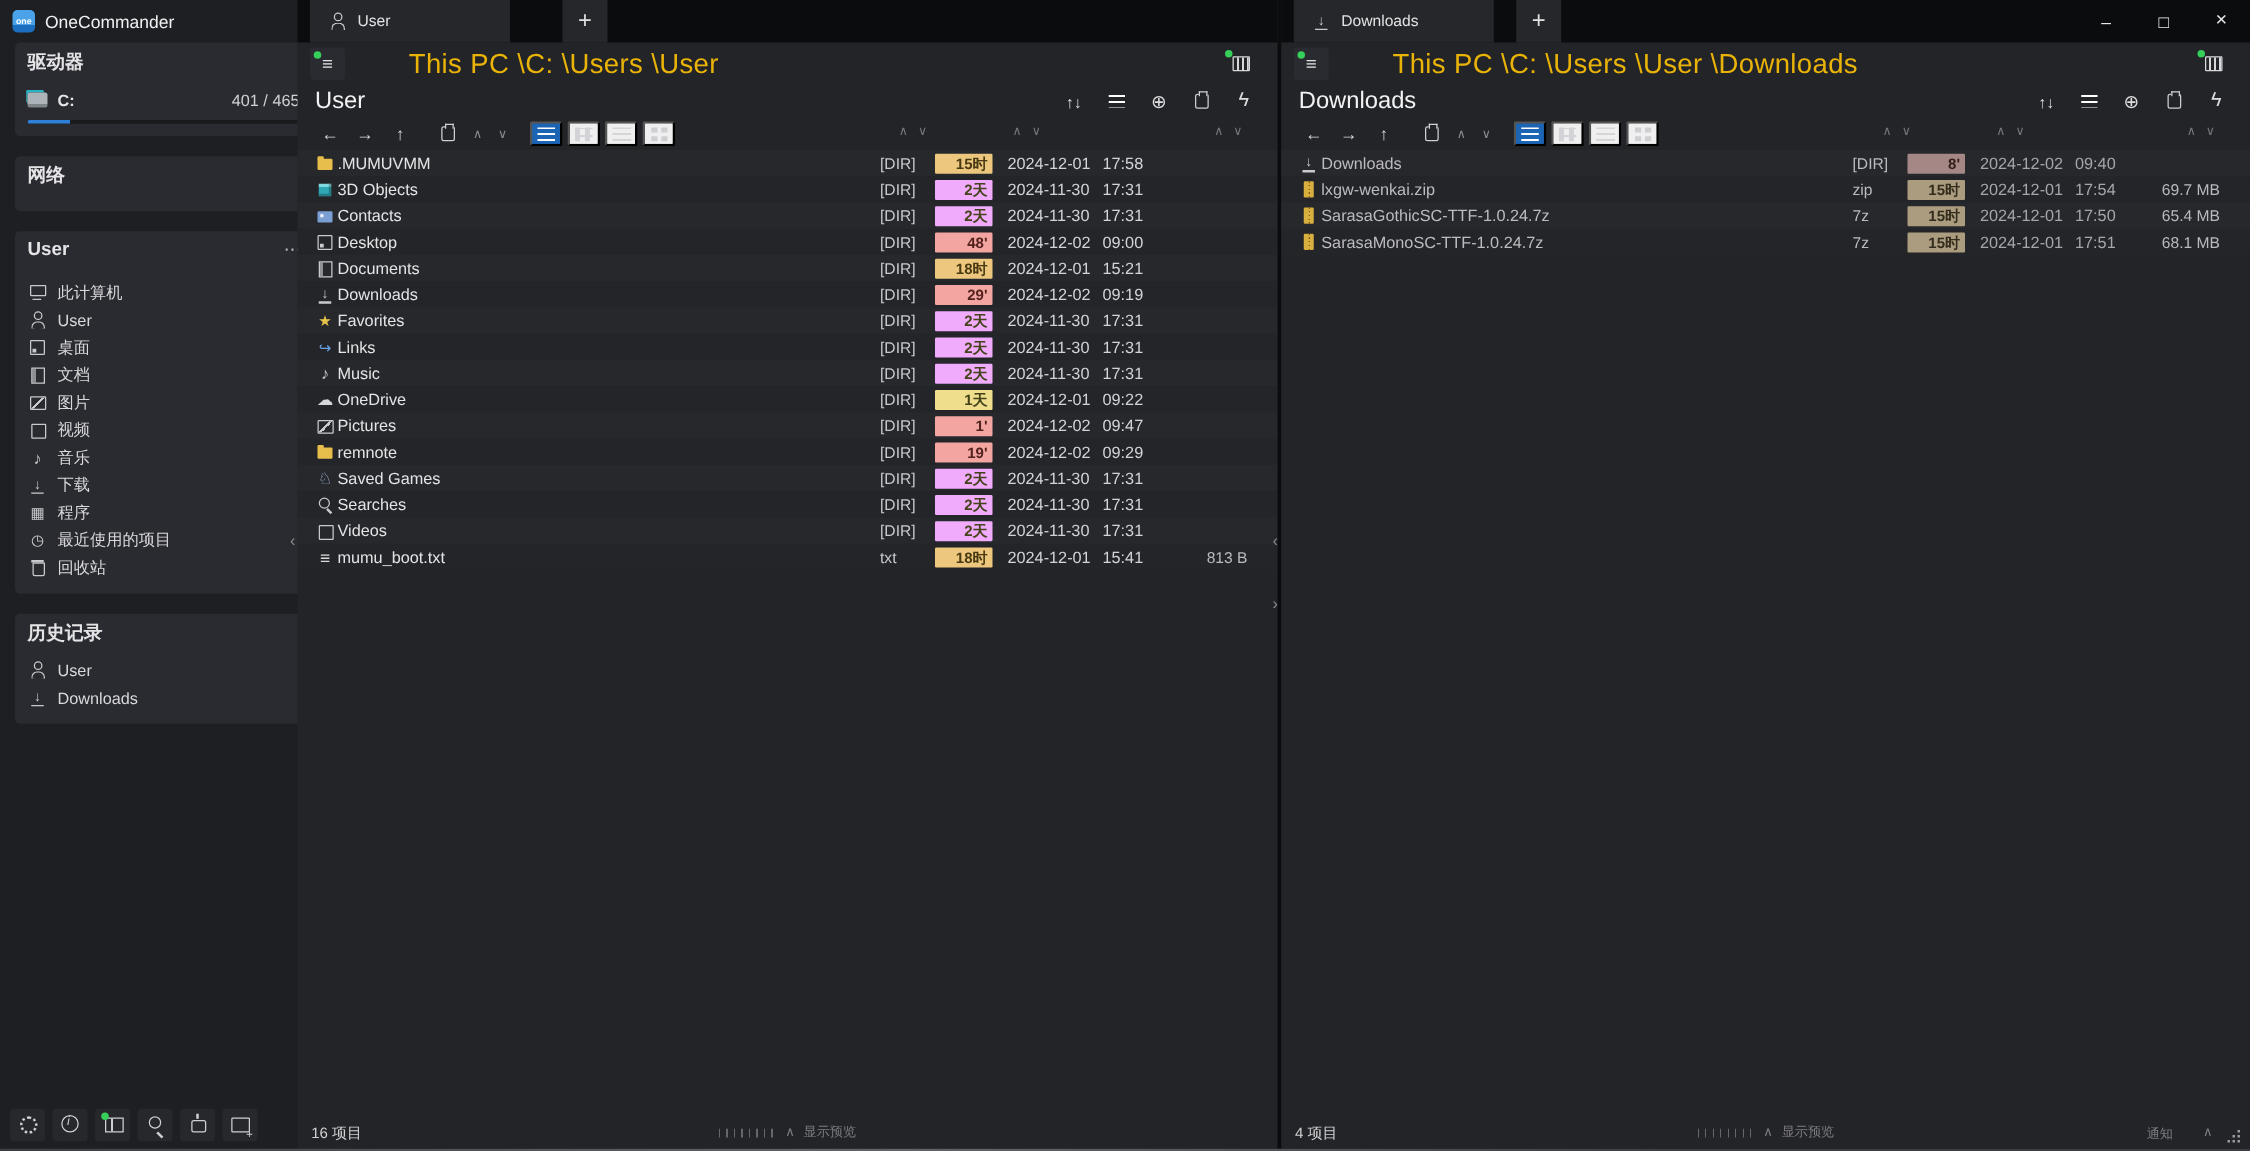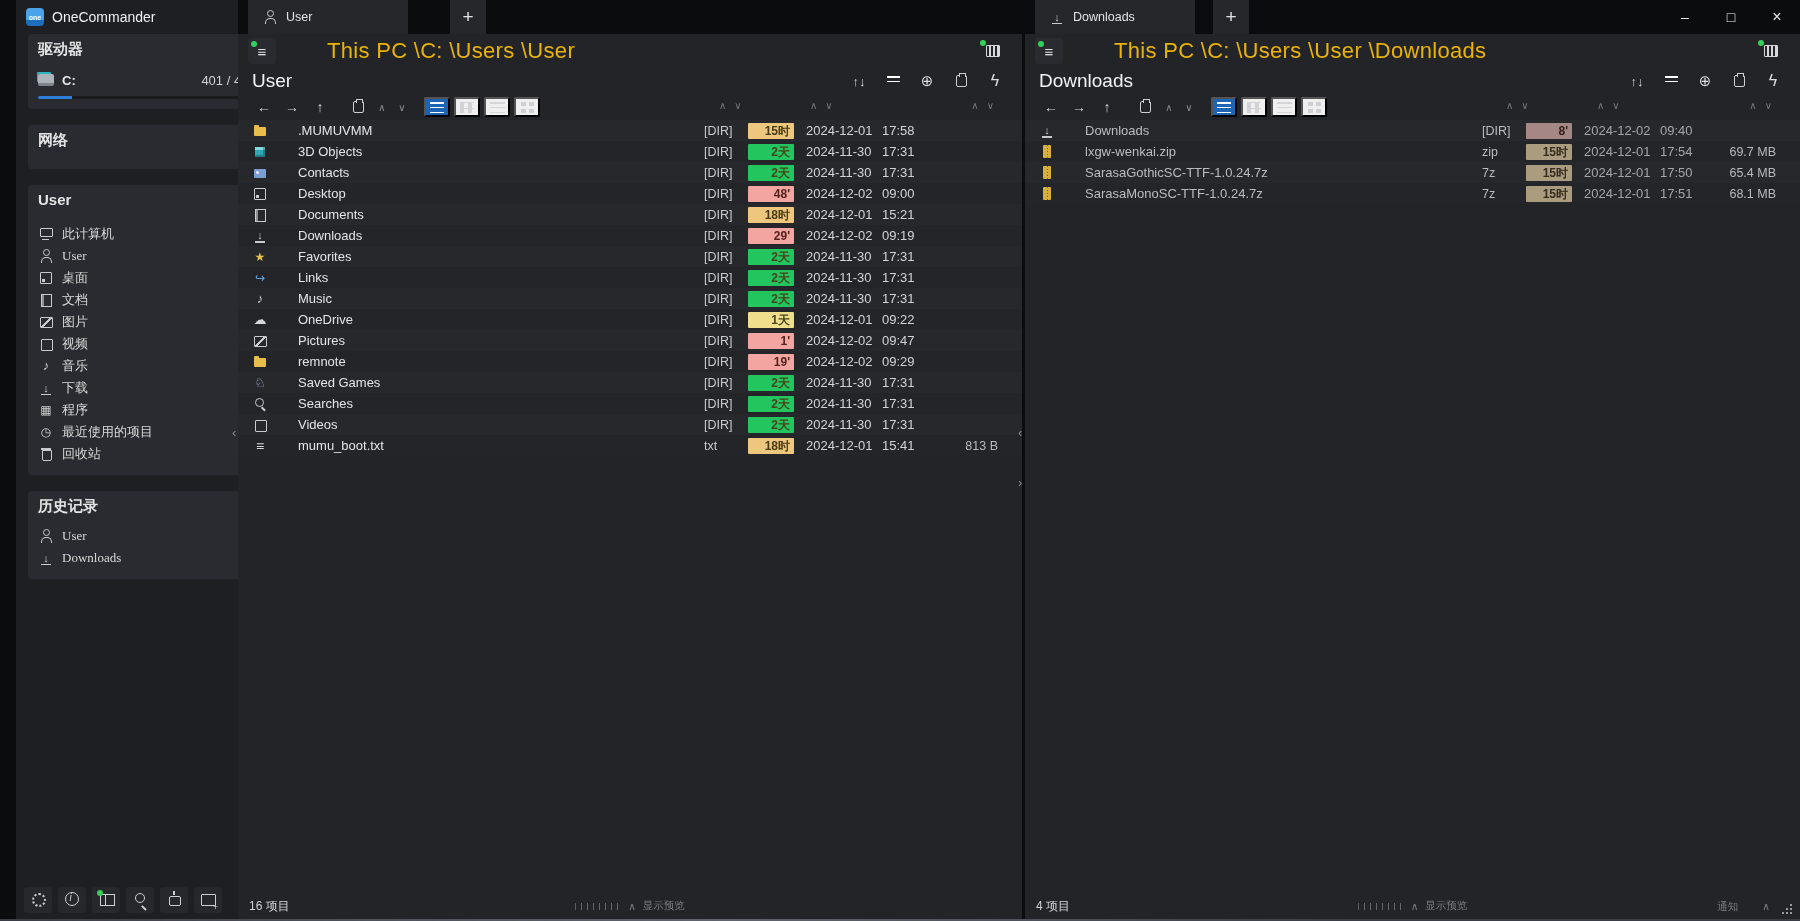--- a/index.html
+++ b/index.html
@@ -6,39 +6,39 @@
   html,body { width:1800px; height:921px; background:#0b0c0e; overflow:hidden;
     font-family:"Liberation Sans","DejaVu Sans",sans-serif; color:#e6e6e8; }
   .window { position:relative; width:1800px; height:921px; background:#0b0c0e; }
   .window::after { content:""; position:absolute; left:0; right:0; bottom:0; height:2px;
     background:linear-gradient(90deg,#3a3e44,#60646c 40%,#3a3e44 75%); }
   .icon-btn { background:transparent; border:none; color:#cfcfd3; cursor:pointer;
     display:inline-flex; align-items:center; justify-content:center; font:inherit; }
   .gdot { position:absolute; width:6px; height:6px; border-radius:50%; background:#35cf5a; }
 
   
-  .sidebar { position:absolute; left:16px; top:0; bottom:0; width:284px; background:#1e1f23; }
+  .sidebar { position:absolute; left:0; top:0; bottom:0; width:284px; background:#1e1f23; }
   .sb-header { height:34px; display:flex; align-items:center; padding:0 10px; gap:8px; }
   .logo { width:18px; height:18px; border-radius:4px;
     background:linear-gradient(180deg,#4aa3e8 0 65%,#1b6fbe 65%); color:#fff; font-size:7px;
     display:flex; align-items:center; justify-content:center; font-weight:bold; }
   .sb-title { font-size:14px; color:#f0f0f2; flex:1; }
   .card { background:#2a2b30; border-radius:4px; margin:0 12px 16px; padding:6px 10px 10px; }
   .card-head { display:flex; align-items:flex-start; height:28px; }
   .card-head h2 { font-size:15px; font-weight:600; color:#e4e4e6; flex:1; }
   .more-btn { color:#bdbdc2; font-size:14px; letter-spacing:1px; }
   .plus-btn { color:#cfcfd3; font-size:17px; margin-left:10px; }
   .drive-row { display:flex; align-items:center; gap:8px; height:24px; font-size:13px; }
   .drive-name { font-weight:bold; flex:1; }
   .drive-usage { color:#cfd0d3; font-size:13px; }
   .progress { height:3px; background:#1a1b1d; border-radius:2px; margin-top:4px; overflow:hidden; }
   .progress .fill { height:100%; background:#2e7fd8; }
   .sb-list { list-style:none; }
   .sb-item { display:flex; align-items:center; gap:8px; height:22px; font-size:13px;
-    color:#d8d8da; cursor:pointer;font-family:Liberation Serif, serif; }
+    color:#d8d8da; cursor:pointer; }
   .new-group { display:block; width:212px; margin:6px 12px 22px; height:34px; background:#2a2b30;
     border:none; border-radius:4px; color:#d8d8da; font-size:13px; cursor:pointer; }
   .sb-footer { position:absolute; left:8px; bottom:8px; display:flex; gap:6px; }
   .foot-btn { width:28px; height:26px; background:#27282c; border-radius:3px; position:relative; }
 
   
   .panel { position:absolute; top:0; bottom:2px; background:#232428; display:flex; flex-direction:column; }
   #panel-0 { left:238px; width:784px; }
   #panel-1 { left:1025px; width:775px; }
   .tabbar { height:34px; background:#0b0c0e; display:flex; align-items:stretch; flex:none; }
@@ -92,26 +92,26 @@
   .paste-ic::before { content:""; position:absolute; left:2px; top:-3px; width:5px; height:3px;
     border:1.3px solid #cfcfd3; border-bottom:none; background:#232428; }
 
   
   .file-list { flex:1; overflow:hidden; }
   .file-row { height:21px; display:flex; align-items:center; padding:0 24px 0 12px; font-size:13px; cursor:default; }
   .file-row:nth-child(odd) { background:#27282c; }
   .file-row:nth-child(even) { background:#242529; }
   .f-icon { width:20px; flex:none; display:inline-flex; align-items:center; justify-content:center;
     height:16px; position:relative; color:#c9cacd; }
-  .f-name { flex:1; color:#e4e4e6; white-space:nowrap; overflow:hidden;margin-left:28px; }
+  .f-name { flex:1; color:#e4e4e6; white-space:nowrap; overflow:hidden; }
   .f-type { width:44px; flex:none; color:#c9cacd; font-size:12.5px; }
   .f-badge { width:46px; flex:none; height:16px; line-height:16px; text-align:right; padding-right:4px;
     font-size:12px; font-weight:600; border-radius:1px; color:#46431a; }
   .b-hours   { background:#ecc77d; color:#4a3a12; }
-  .b-days    { background:#22c55e; color:#46431a; }
+  .b-days    { background:#f0abfc; color:#46431a; }
   .b-day     { background:#efdf8d; color:#46431a; }
   .b-minutes { background:#f2a5a1; color:#54221d; }
   .f-badge:empty { background:transparent; }
   .f-date { width:76px; flex:none; margin-left:12px; color:#d3d4d7; }
   .f-time { width:42px; flex:none; color:#d3d4d7; }
   .f-size { width:74px; flex:none; text-align:right; color:#b9babd; font-size:12.5px; }
   .panel.inactive .f-name, .panel.inactive .f-type { color:#bcbcbf; }
   .panel.inactive .f-date, .panel.inactive .f-time { color:#a5a6a9; }
   .panel.inactive .f-badge { filter:saturate(.5) brightness(.78); }
 

